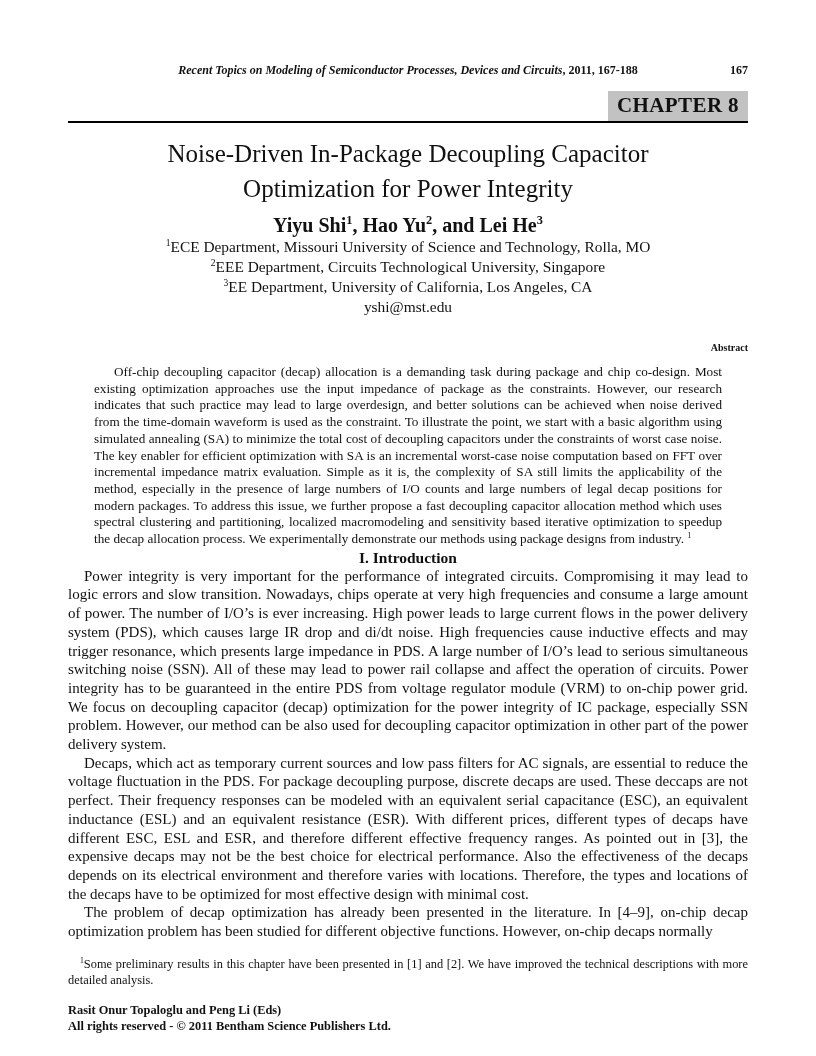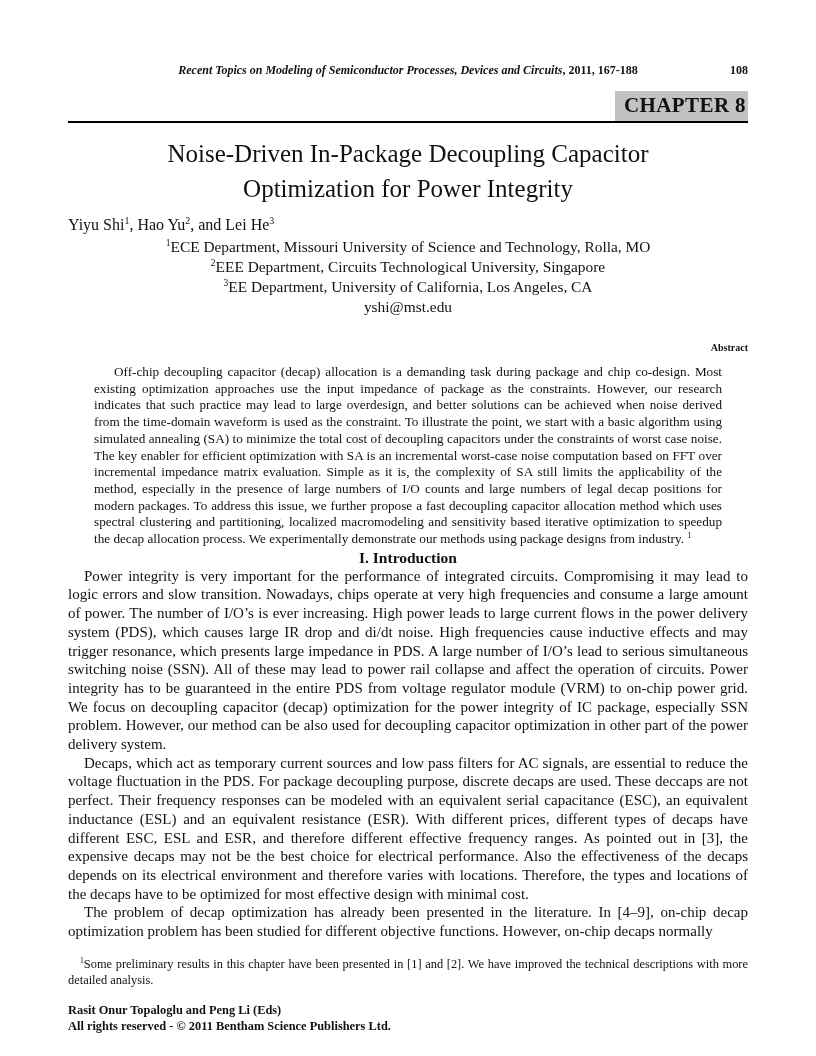--- a/index.html
+++ b/index.html
@@ -37,41 +37,42 @@
   }
 
   
   .chapter-row { text-align: right; margin-top: 13px; }
   .chapter-box {
     display: inline-block;
     background: #c2c2c2;
     font-size: 21px;
     font-weight: bold;
     letter-spacing: 0.4px;
-    padding: 2px 2px 3px 9px;
+    padding: 2px 9px 3px 9px;
   }
   .header-rule {
     border: none;
     border-top: 2px solid #000000;
     margin: 0;
   }
 
   
   .title {
     text-align: center;
     font-size: 25px;
     font-weight: normal;
     margin: 13px 0 0 0;
     line-height: 35px;
   }
   .authors {
-    text-align: left;
-    font-size: 16px;
+    text-align: center;
+    font-size: 20px;
     margin-top: 9px;
     line-height: 20px;
+    font-weight: bold;
   }
   sup { font-size: 0.62em; line-height: 0; }
   .affiliations { text-align: center; font-size: 15.4px; line-height: 20px; margin-top: 2px; }
   .affil-line, .email-line { line-height: 20px; }
 
   
   .abstract-heading {
     text-align: right;
     font-weight: bold;
     font-size: 10px;
@@ -121,21 +122,21 @@
     padding-bottom: 2px;
   }
 </style>
 </head>
 <body>
 
 <div class="page">
 
   <div class="running-header">
     <span class="rh-journal">Recent Topics on Modeling of Semiconductor Processes, Devices and Circuits</span><span class="rh-info">, 2011, 167-188</span>
-    <span class="rh-page">108</span>
+    <span class="rh-page">167</span>
   </div>
 
   <div class="chapter-row">
     <span class="chapter-box">CHAPTER 8</span>
   </div>
   <hr class="header-rule">
 
   <h1 class="title">
     <span>Noise-Driven In-Package Decoupling Capacitor</span><br>
     <span>Optimization for Power Integrity</span>

